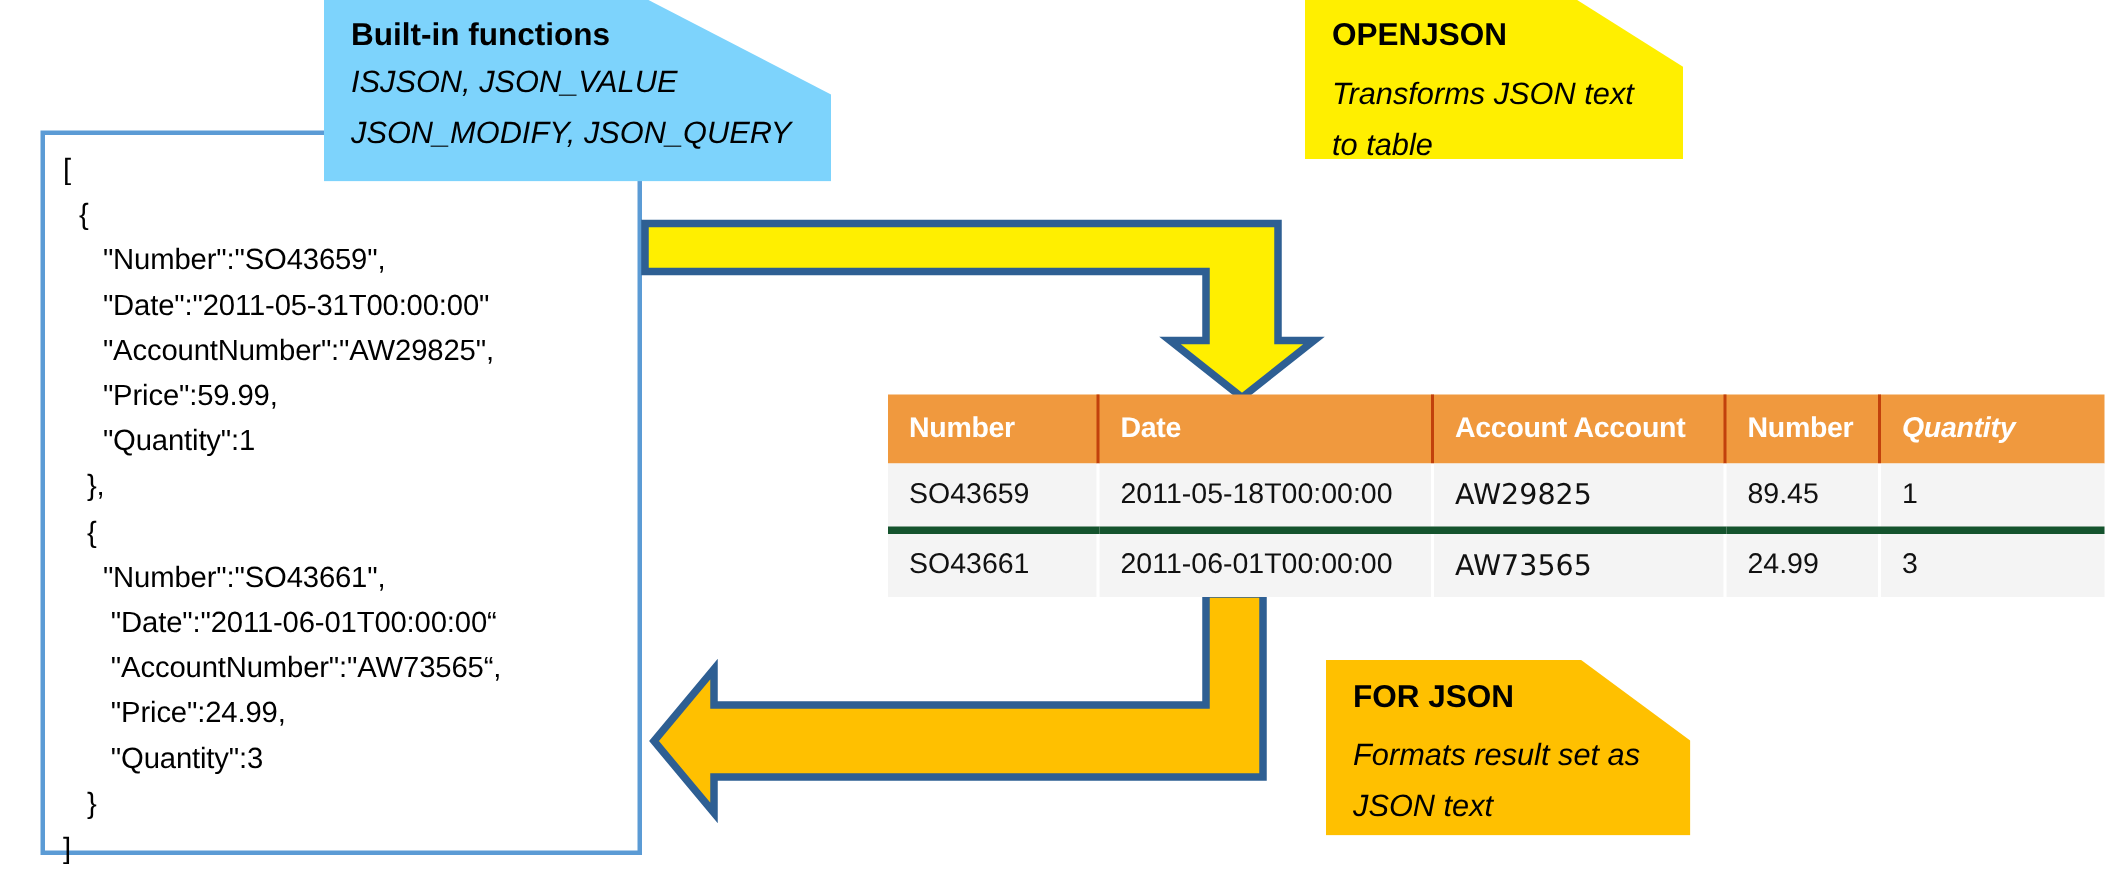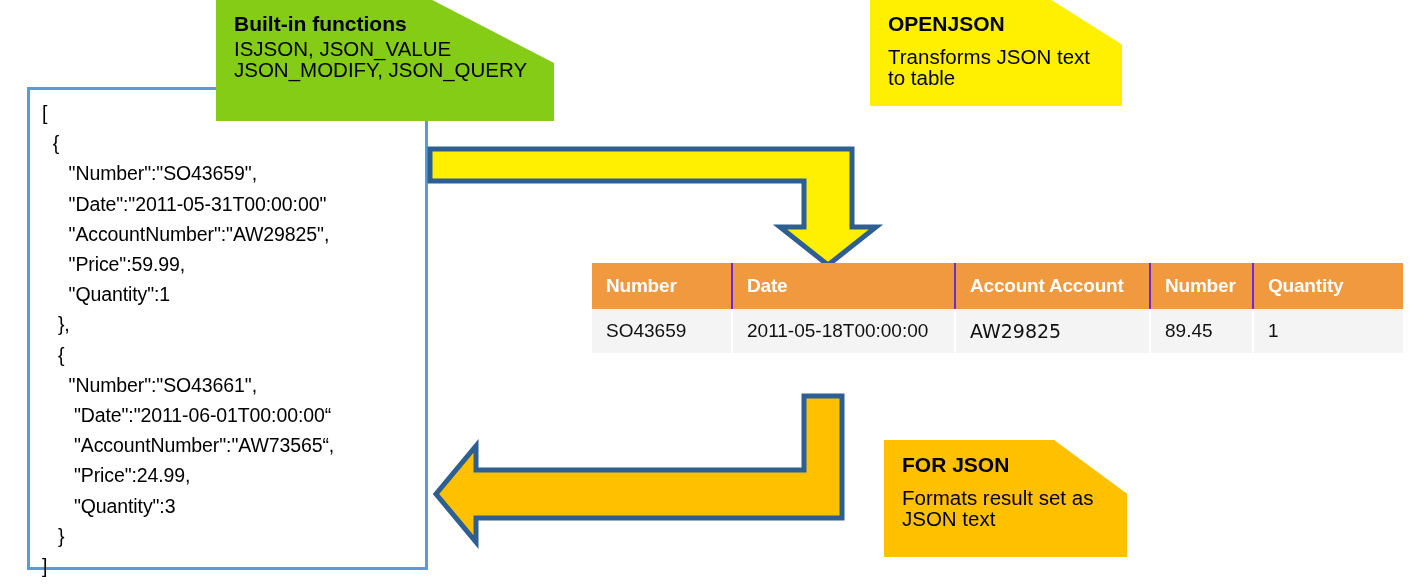--- a/index.html
+++ b/index.html
@@ -50,30 +50,31 @@
   }
   .callout .c-title {
     font-weight: bold;
     font-size: 21px;
     line-height: 28px;
     color: #000000;
     margin-bottom: 2px;
   }
   .callout .c-body {
     font-size: 20.5px;
-    line-height: 21px;
+    line-height: 34px;
     color: #000000;
+    font-style: italic;
   }
 
   .callout-builtin {
     left: 216px;
     top: 0px;
     width: 338px;
     height: 121px;
-    background: #84cc16;
+    background: #7dd3fc;
     clip-path: polygon(0 0, 64% 0, 100% 52%, 100% 100%, 0 100%);
     padding-top: 10px;
   }
   .callout-builtin .c-title { margin-bottom: 0px; }
   .callout-builtin .c-body { white-space: pre-line; }
 
   .callout-openjson {
     left: 870px;
     top: 0px;
     width: 252px;
@@ -114,25 +115,25 @@
   }
   .result-table th {
     background: #f0993e;
     color: #ffffff;
     font-weight: bold;
     font-size: 19px;
     text-align: left;
     padding: 9px 0 9px 14px;
     height: 46px;
     box-sizing: border-box;
-    border-right: 2px solid #6d28d9;
+    border-right: 2px solid #c2410c;
     font-stretch: condensed;
     letter-spacing: -0.2px;
   }
-  .result-table th:last-child { border-right: none; }
+  .result-table th:last-child { border-right: none; font-style: italic; }
   .result-table td {
     background: #f4f4f4;
     color: #111111;
     font-size: 19px;
     padding: 10px 0 10px 14px;
     height: 44px;
     box-sizing: border-box;
     border-right: 2px solid #ffffff;
     border-bottom: 5px solid #14532d;
   }
@@ -215,16 +216,23 @@
       </tr>
     </thead>
     <tbody>
       <tr>
         <td>SO43659</td>
         <td>2011-05-18T00:00:00</td>
         <td class="cell-acct">AW29825</td>
         <td>89.45</td>
         <td>1</td>
       </tr>
+      <tr>
+        <td>SO43661</td>
+        <td>2011-06-01T00:00:00</td>
+        <td class="cell-acct">AW73565</td>
+        <td>24.99</td>
+        <td>3</td>
+      </tr>
     </tbody>
   </table>
 
 </div>
 
 </body></html>

